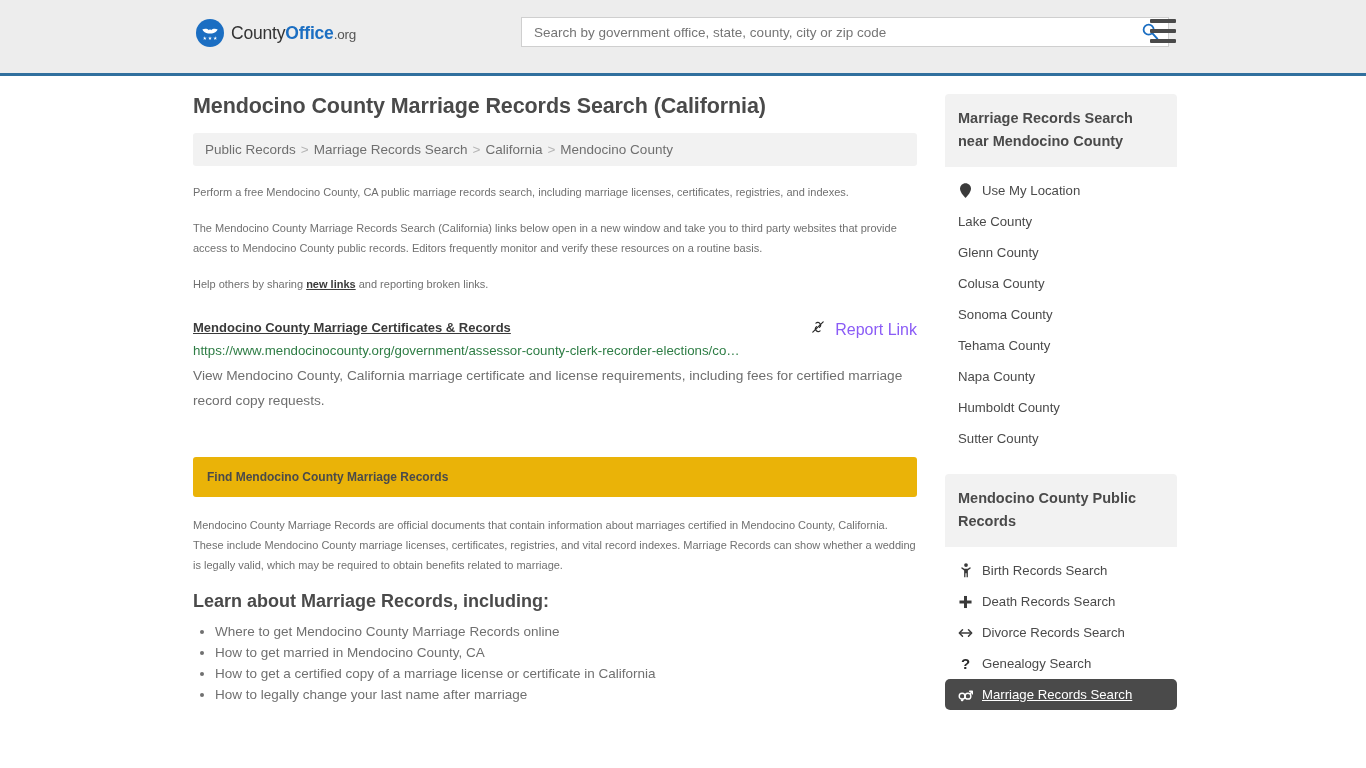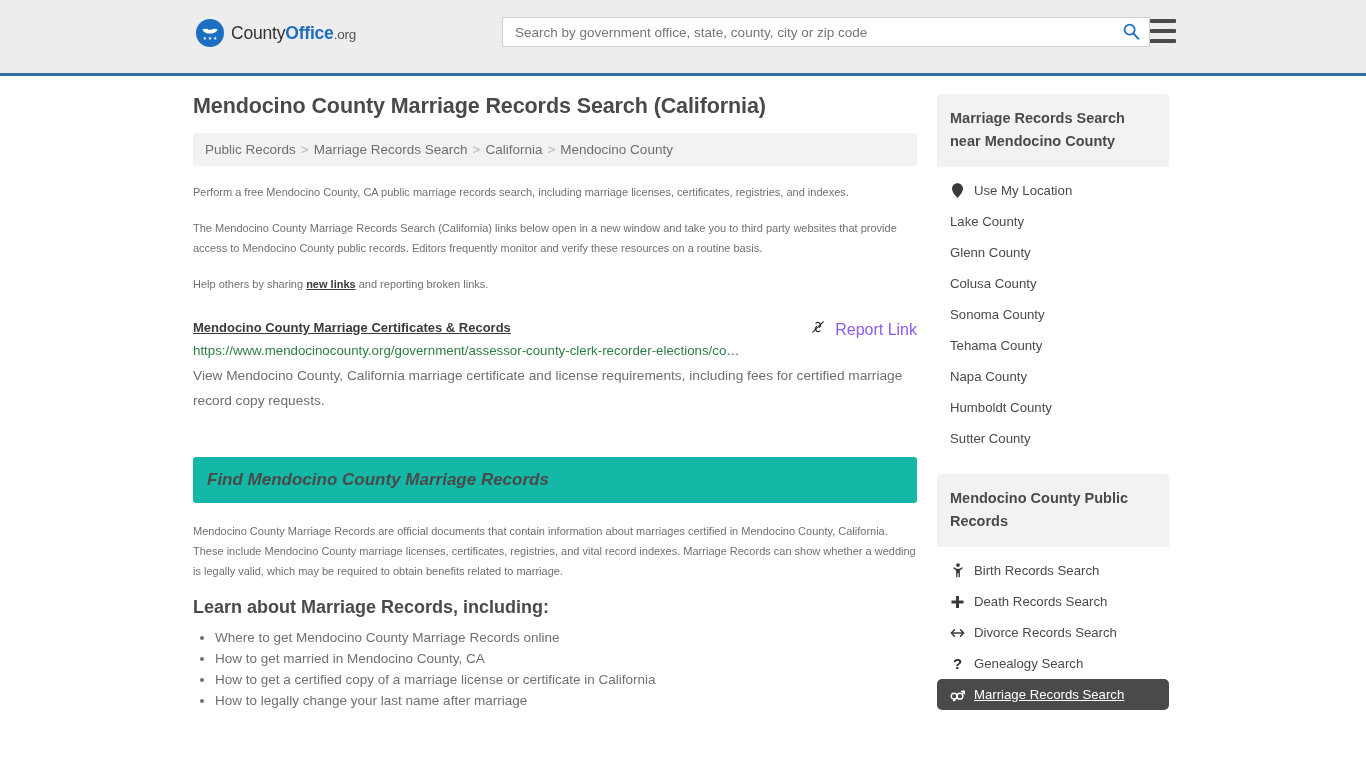--- a/index.html
+++ b/index.html
@@ -46,21 +46,21 @@
     letter-spacing: -0.2px;
     color: #333333;
     white-space: nowrap;
   }
   .brand-text .b-bold { color: #1b6ec2; font-weight: bold; }
   .brand-text .b-dark { color: #333333; }
   .brand-text .b-tld { color: #555555; font-size: 13.5px; }
 
   .search-wrap {
     position: absolute;
-    left: 502px;
+    left: 521px;
     top: 17px;
     width: 648px;
     height: 30px;
     background: #ffffff;
     border: 1px solid #cfcfcf;
     display: flex;
     align-items: center;
   }
   .search-input {
     flex: 1 1 auto;
@@ -102,21 +102,21 @@
   .page {
     position: relative;
     width: 1366px;
     padding: 0;
   }
   .container {
     width: 980px;
     margin: 0 auto;
     position: relative;
     display: flex;
-    gap: 20px;
+    gap: 28px;
     padding-top: 18px;
   }
   .main-col { width: 724px; flex: none; }
   .side-col { width: 232px; flex: none; }
 
   
   .page-title {
     font-size: 21.5px;
     font-weight: bold;
     color: #4a4a4a;
@@ -191,28 +191,27 @@
   }
   .result-desc {
     font-size: 13.7px;
     line-height: 25px;
     color: #6f6f6f;
     margin-top: 2px;
   }
 
   
   .panel-head {
-    background: #14b8a6;
+    background: #eab308;
     border-radius: 3px;
     padding: 13px 14px;
-    font-size: 17px;
+    font-size: 12px;
     font-weight: bold;
     color: #4a4a4a;
     margin-bottom: 18px;
-    font-style: italic;
   }
   .section-sub {
     font-size: 18px;
     font-weight: bold;
     color: #4a4a4a;
     margin: 0 0 10px 0;
   }
   ul.bullets {
     margin: 0; padding-left: 22px;
   }

